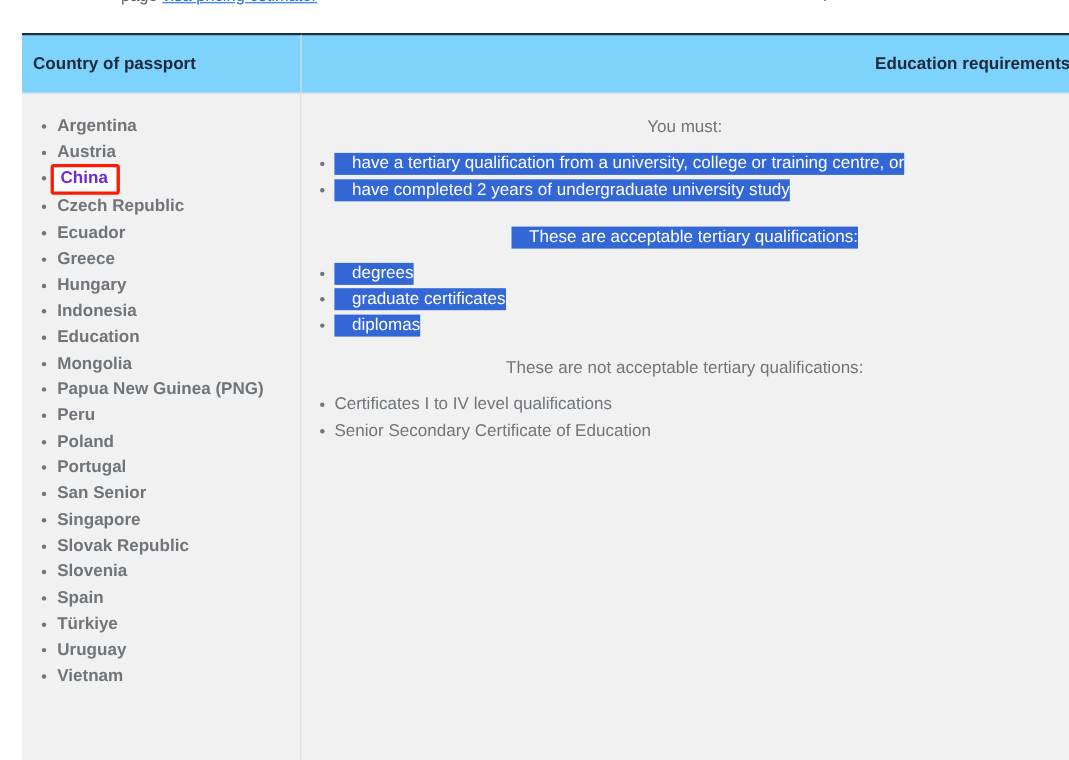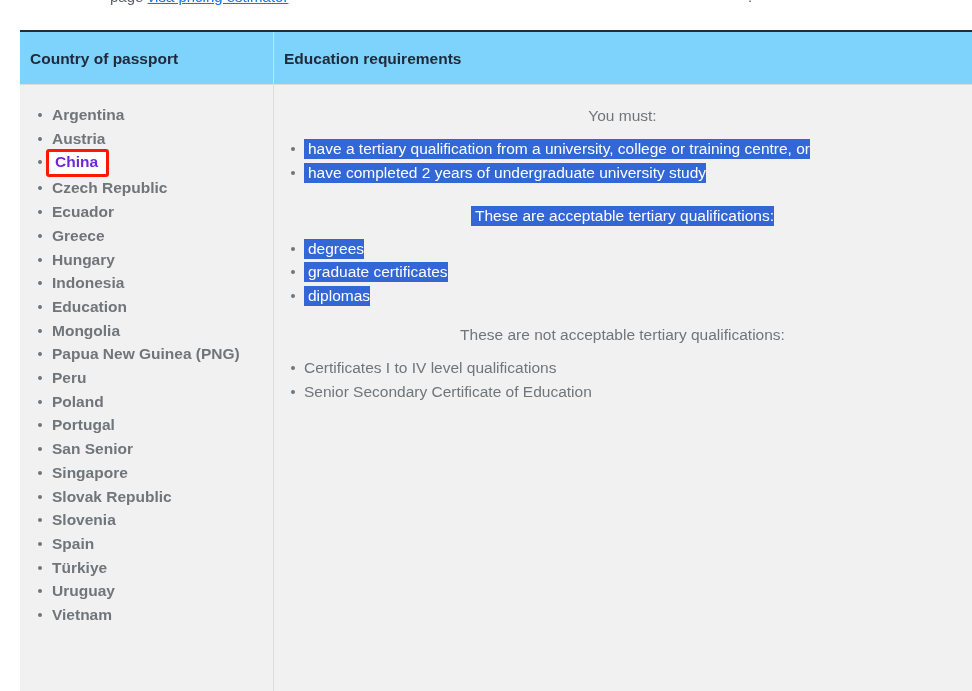--- a/index.html
+++ b/index.html
@@ -64,21 +64,21 @@
     border-bottom: 1px solid #dadce0;
     text-align: left;
     vertical-align: middle;
     padding: 16px 0 14px 10px;
     font-size: 15.5px;
     font-weight: bold;
     color: #202a3c;
     height: 22px;
   }
   .req-table thead th.col-country { width: 243px; border-right: 1px solid #dadce0; }
-  .req-table thead th.col-edu { width: 689px; }
+  .req-table thead th.col-edu { width: 689px; text-align: right; }
 
   .req-table tbody td {
     background: #f1f1f1;
     border-bottom: 1px solid #e6e6e6;
     vertical-align: top;
     padding: 0;
   }
   .req-table tbody td.col-country {
     border-right: 1px solid #dadce0;
     height: 630px;
@@ -151,21 +151,21 @@
     width: 4px;
     height: 4px;
     border-radius: 50%;
     background: #70757a;
   }
 
   
   .sel {
     background: #3367d6;
     color: #ffffff;
-    padding: 1px 0 2px 4px;
+    padding: 1px 0 2px 16px;
     box-decoration-break: clone;
     -webkit-box-decoration-break: clone;
   }
   .blockgap { height: 20px; }
   .blockgap-sm { height: 16px; }
 </style>
 </head>
 <body>
 
 <div class="pre-table">

